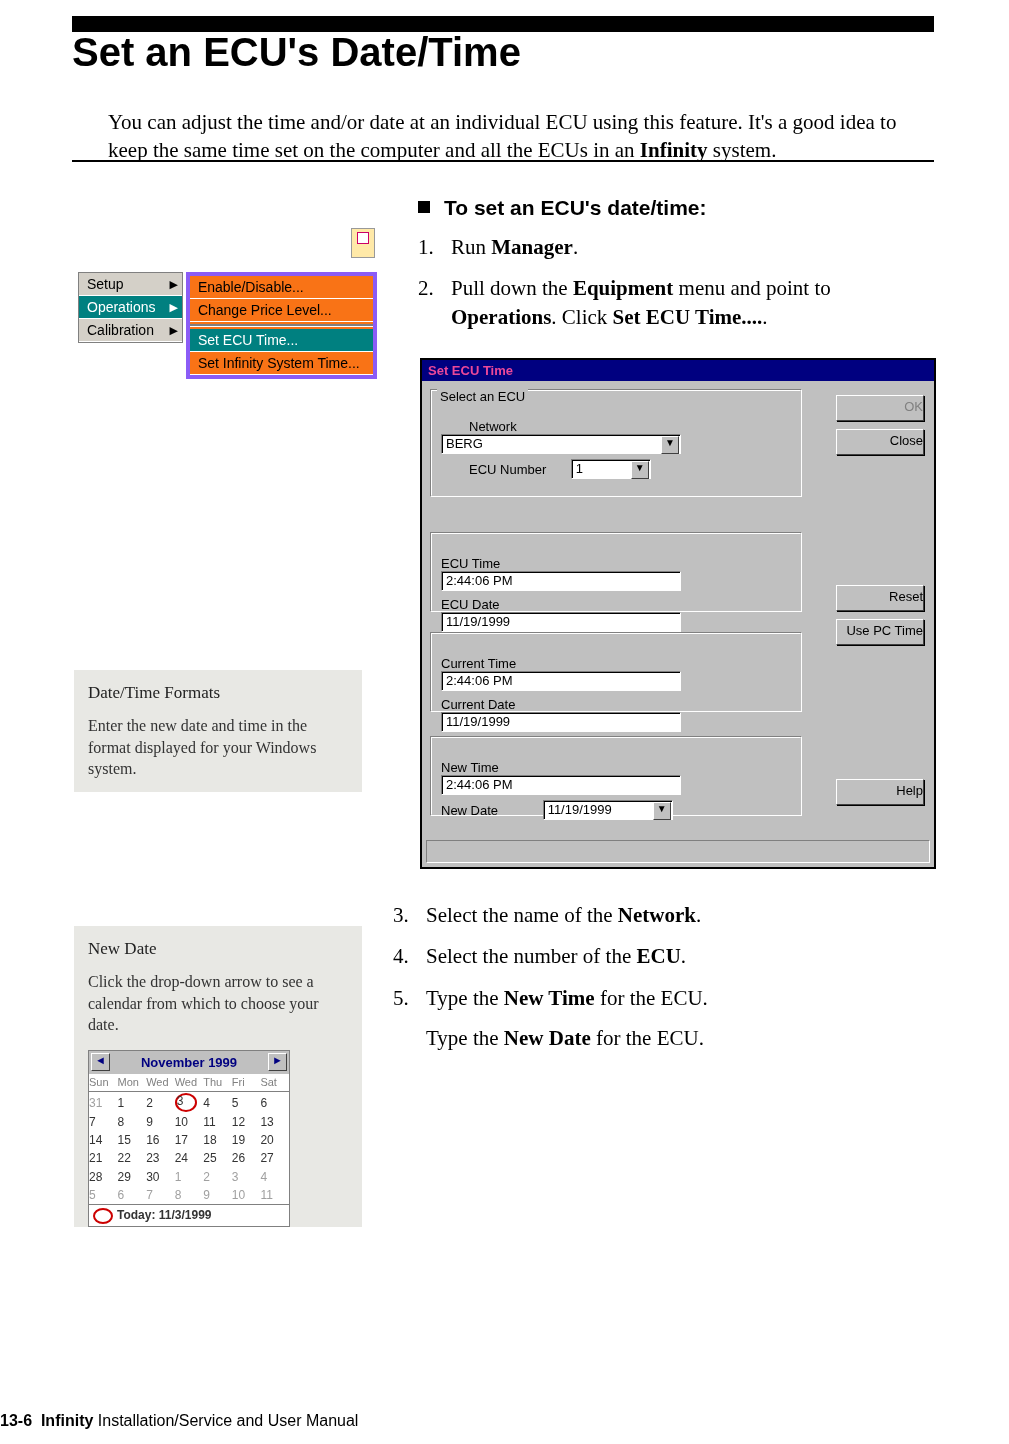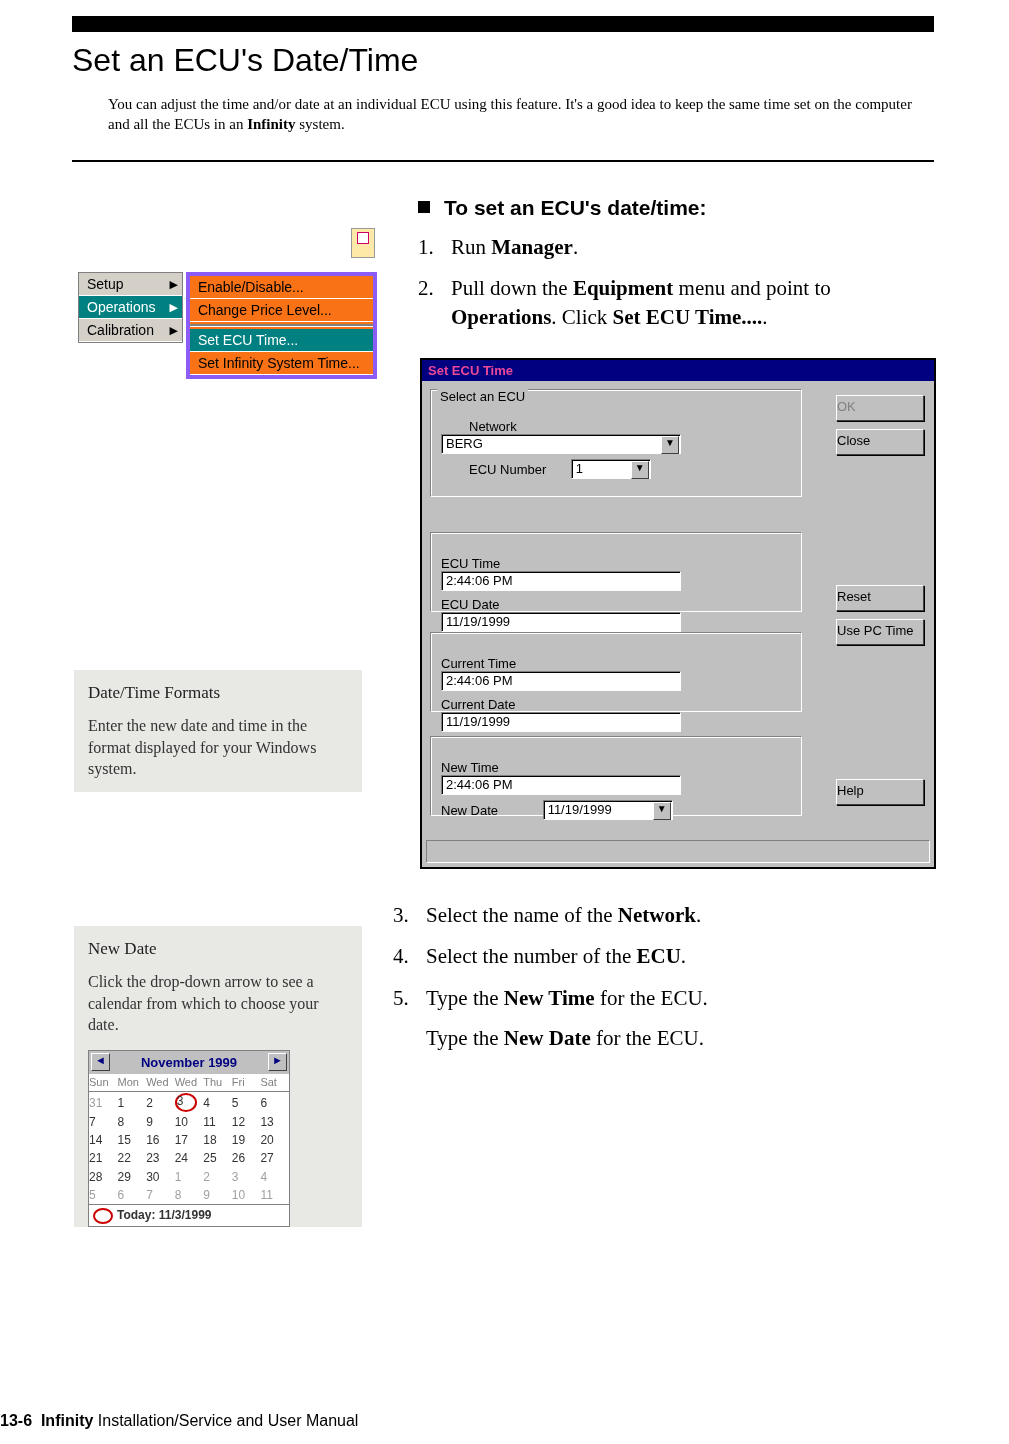--- a/index.html
+++ b/index.html
@@ -1,19 +1,19 @@
 <!DOCTYPE html>
 <html><head>
 <meta charset="utf-8">
 <style>
 html,body{margin:0;padding:0;background:#fff;font-family:"Times New Roman",serif;color:#000}
 .page{width:1009px;height:1444px;position:relative;box-sizing:border-box}
 .blackbar{position:absolute;left:72px;top:16px;width:862px;height:16px;background:#000}
-.title{position:absolute;left:72px;top:42px;font-family:Arial,Helvetica,sans-serif;font-weight:normal;font-size:32px}
-.intro{position:absolute;left:108px;top:94px;width:822px;font-size:15px;line-height:1.35}
+.title{position:absolute;left:72px;top:30px;font-family:Arial,Helvetica,sans-serif;font-weight:bold;font-size:40px}
+.intro{position:absolute;left:108px;top:108px;width:822px;font-size:21px;line-height:1.35}
 .hr1{position:absolute;left:72px;top:160px;width:862px;border-top:2px solid #000}
 .right-col{position:absolute;left:418px;top:196px;width:516px}
 .lead-line{font-family:Arial,Helvetica,sans-serif;font-weight:bold;font-size:21px}
 .lead-line .sq{display:inline-block;width:12px;height:12px;background:#000;margin-right:14px;vertical-align:middle;position:relative;top:-2px}
 .step{font-size:21px;margin-top:13px;line-height:1.35;position:relative;padding-left:33px}
 .step .num{position:absolute;left:0}
 .subp{margin-top:12px;font-size:21px;padding-left:33px;line-height:1.35}
 .icon{position:absolute;left:351px;top:228px;width:22px;height:28px;background:#ffe9a8;border:1px solid #999}
 .icon::after{content:"";position:absolute;left:5px;top:3px;width:10px;height:10px;border:1px solid #c06;background:#fff}
 .menu{position:absolute;left:78px;top:272px;font-family:Tahoma,Arial,sans-serif;font-size:14px}
@@ -38,21 +38,21 @@
 .g2{top:151px;height:80px}
 .g3{top:251px;height:80px}
 .g4{top:355px;height:80px}
 .g-label{position:absolute;font-size:13px;color:#000}
 .field-row{position:relative;height:29px;margin-top:12px}
 .field-label{display:inline-block;width:98px;color:#000;vertical-align:middle}
 .g1 .field-label{margin-left:28px}
 .field-input{display:inline-block;vertical-align:middle;background:#fff;border:1px solid #808080;border-right-color:#fff;border-bottom-color:#fff;box-shadow:inset 1px 1px 0 #000;height:20px;padding:1px 4px;box-sizing:border-box;width:240px;position:relative}
 .field-input.small{width:80px}
 .dd-btn{position:absolute;right:1px;top:1px;width:16px;height:16px;background:#c0c0c0;border:1px solid #fff;border-right-color:#404040;border-bottom-color:#404040;text-align:center;line-height:12px;font-size:10px}
-.dlg-btn{position:absolute;right:10px;width:86px;height:24px;background:#c0c0c0;border:1px solid #fff;border-right-color:#404040;border-bottom-color:#404040;box-shadow:1px 1px 0 #000;font-family:Tahoma,Arial,sans-serif;font-size:13px;text-align:left;line-height:22px}
+.dlg-btn{position:absolute;right:10px;width:86px;height:24px;background:#c0c0c0;border:1px solid #fff;border-right-color:#404040;border-bottom-color:#404040;box-shadow:1px 1px 0 #000;font-family:Tahoma,Arial,sans-serif;font-size:13px;text-align:right;line-height:22px}
 .dlg-btn.disabled{color:#808080}
 .statusbar{position:absolute;left:4px;right:4px;bottom:4px;height:21px;border:1px solid #808080;border-right-color:#fff;border-bottom-color:#fff;background:#c0c0c0}
 .steps34{position:absolute;left:393px;top:888px;width:540px}
 .cal{background:#fff;border:1px solid #808080;margin-top:14px;width:200px;font-family:Tahoma,Arial,sans-serif;font-size:12px}
 .cal-hdr{background:#c0c0c0;position:relative;padding:3px 0;text-align:center;color:#000080;font-weight:bold;font-size:13px}
 .cal-hdr .nav{position:absolute;top:2px;width:17px;height:16px;background:#c0c0c0;border:1px solid #fff;border-right-color:#404040;border-bottom-color:#404040;text-align:center;line-height:13px;font-size:11px}
 .cal-hdr .nav.l{left:2px}
 .cal-hdr .nav.r{right:2px}
 .cal table{border-collapse:collapse;width:100%;text-align:left}
 .cal th{color:#808080;font-weight:normal;font-size:11px;padding:1px 0;border-bottom:1px solid #808080}

